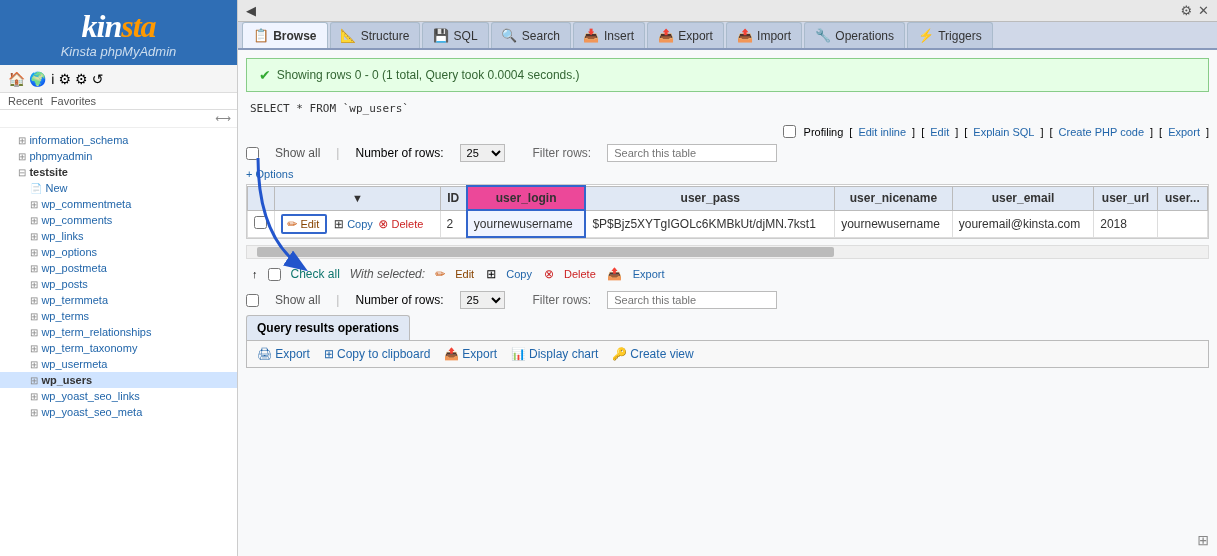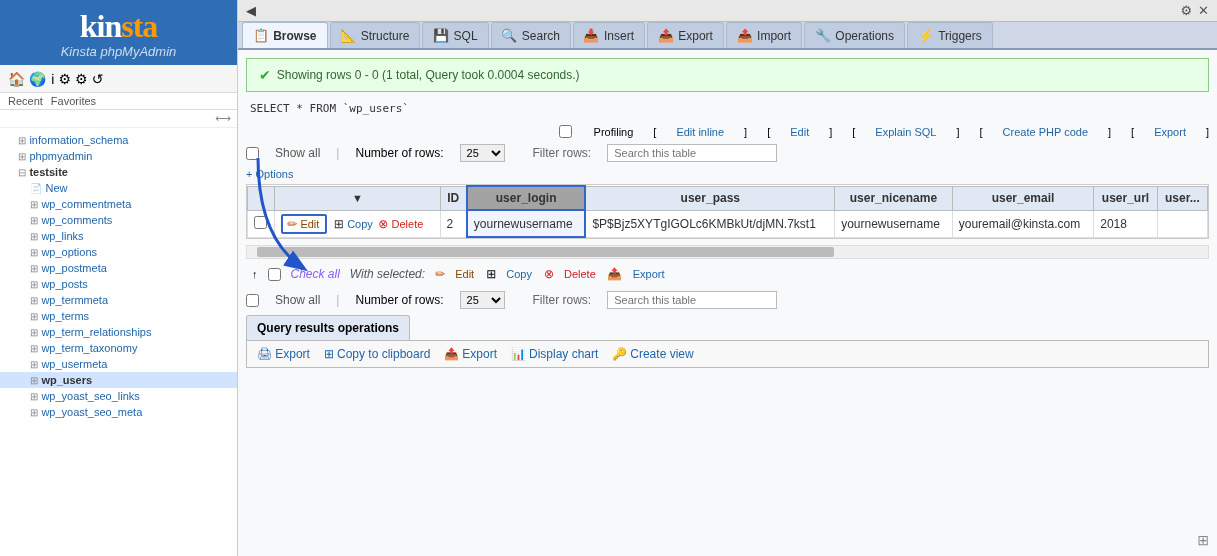--- a/index.html
+++ b/index.html
@@ -18,20 +18,21 @@
     }
     #logo-area {
       background: #2f6eb5;
       padding: 10px 12px 6px;
       text-align: center;
     }
     #logo-kinsta {
       color: #fff;
       font-size: 32px;
       font-weight: 900;
+      font-style: italic;
       letter-spacing: -1px;
       line-height: 1;
       font-family: Georgia, serif;
     }
     #logo-kinsta span { color: #f90; }
     #logo-sub {
       color: #cde;
       font-size: 13px;
       margin-top: 2px;
       font-style: italic;
@@ -159,21 +160,21 @@
       color: #333;
       margin-bottom: 8px;
       padding: 2px 4px;
     }
 
     
     #profiling-bar {
       display: flex;
       justify-content: flex-end;
       align-items: center;
-      gap: 20px;
+      gap: 6px;
       font-size: 11px;
       margin-bottom: 6px;
     }
     #profiling-bar a { color: #2266aa; text-decoration: none; }
     #profiling-bar input[type=checkbox] { margin-right: 2px; }
 
     
     .toolbar-row {
       display: flex;
       align-items: center;
@@ -263,21 +264,21 @@
 
     
     .with-selected-row {
       display: flex;
       align-items: center;
       gap: 10px;
       padding: 4px 6px;
       font-size: 12px;
       margin-bottom: 6px;
     }
-    .with-selected-row .check-all-label { color: #8b5cf6; font-style: italic; }
+    .with-selected-row .check-all-label { color: #0f766e; }
 
     
     #query-ops-section {
       margin-top: 4px;
     }
     #query-ops-title {
       background: #e0e8f4;
       border: 1px solid #bbb;
       padding: 5px 10px;
       font-weight: bold;
@@ -532,21 +533,21 @@
       <span style="cursor:pointer; color:#2266aa;">+ Options</span>
     </div>
 
     <div id="table-container">
       <table class="data-table">
         <thead>
           <tr>
             <th></th>
             <th style="font-size:11px;">▼</th>
             <th>ID</th>
-            <th style="background:#a3a3a3; border: 2px solid #3366cc; margin-left: 38px;">user_login</th>
+            <th style="background:#ec4899; border: 2px solid #3366cc; margin-left: 38px;">user_login</th>
             <th>user_pass</th>
             <th>user_nicename</th>
             <th>user_email</th>
             <th>user_url</th>
             <th>user...</th>
           </tr>
         </thead>
         <tbody>
           <tr>
             <td><input type="checkbox" style=""></td>

